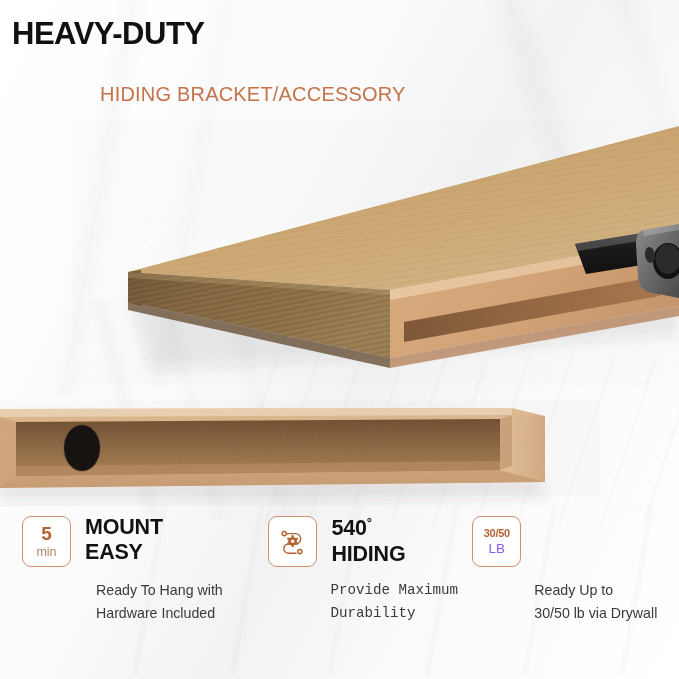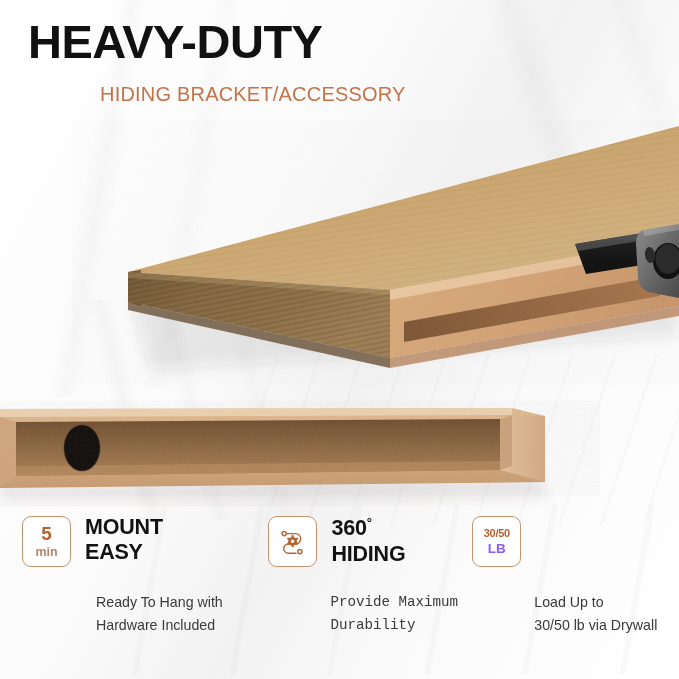--- a/index.html
+++ b/index.html
@@ -49,22 +49,22 @@
     background:repeating-linear-gradient(100deg,
         rgba(0,0,0,0) 0px,rgba(0,0,0,0) 40px,
         rgba(0,0,0,.022) 42px,rgba(0,0,0,.022) 46px,
         rgba(0,0,0,0) 48px,rgba(0,0,0,0) 96px);
     opacity:.8;
   }
 
   
   .header{position:absolute;left:0;top:0;width:679px;z-index:9;}
   .title{
-    position:absolute;left:28px;top:18px;
-    font-size:47px;font-weight:bold;letter-spacing:-.5px;
+    position:absolute;left:12px;top:18px;
+    font-size:31px;font-weight:bold;letter-spacing:-.5px;
     color:#111111;line-height:1;white-space:nowrap;
   }
   .subtitle{
     position:absolute;left:100px;top:84px;
     font-size:20px;font-weight:400;letter-spacing:.2px;
     color:#c4734a;line-height:1;white-space:nowrap;
   }
 
   
   .hero{position:absolute;left:0;top:120px;width:679px;height:265px;z-index:5;}
@@ -94,36 +94,36 @@
   .frow{display:flex;align-items:flex-start;gap:14px;}
   .badge{
     width:47px;height:49px;flex:0 0 auto;
     border:1.3px solid #c8926f;border-radius:9px;
     background:#ffffff;
     display:flex;flex-direction:column;align-items:center;justify-content:center;
     line-height:1;
   }
   .badge-top{font-size:19px;font-weight:bold;color:#b4622f;letter-spacing:-.3px;}
   .badge-top.small{font-size:11px;}
-  .badge-sub{font-size:12.5px;color:#b08866;margin-top:3px;font-weight:700;}
+  .badge-sub{font-size:12.5px;color:#b08866;margin-top:3px;font-weight:400;}
   .badge-sub.cap{font-size:13.5px;color:#8b5cf6;}
 
   .icon-box{
     width:47px;height:49px;flex:0 0 auto;
     border:1.3px solid #c8926f;border-radius:9px;background:#ffffff;
     display:flex;align-items:center;justify-content:center;
   }
 
   .ftitle{
     font-size:21.5px;font-weight:bold;color:#121212;
     line-height:1.18;letter-spacing:-.2px;margin-top:-1px;
   }
   .ftitle .deg{font-size:13px;vertical-align:super;font-weight:bold;}
   .fdesc{
-    margin-top:24px;
+    margin-top:12px;
     font-size:14.2px;color:#3a3a3a;line-height:1.62;font-weight:400;
   }
   .f1 .fdesc{margin-left:74px;}
   .f2 .fdesc{margin-left:62px;font-family:Liberation Mono, monospace;}
   .f3 .fdesc{margin-left:62px;}
   .f1 .ftitle{margin-left:0;}
   .nowrap{white-space:nowrap;}
 </style>
 </head>
 <body>
@@ -336,37 +336,37 @@
                   <rect x="-1.1" y="-6.1" width="2.2" height="3" rx="1" transform="rotate(180)"></rect>
                   <rect x="-1.1" y="-6.1" width="2.2" height="3" rx="1" transform="rotate(240)"></rect>
                   <rect x="-1.1" y="-6.1" width="2.2" height="3" rx="1" transform="rotate(300)"></rect>
                 </g>
               </g>
               <circle r="1.7" fill="#ffffff"></circle>
             </g>
           </svg>
         </div>
         <div class="ftitle">
-          <div><span>360</span><span class="deg">°</span></div>
+          <div><span>540</span><span class="deg">°</span></div>
           <div>HIDING</div>
         </div>
       </div>
       <div class="fdesc">
         <div class="nowrap">Provide Maximum</div>
         <div class="nowrap">Durability</div>
       </div>
     </div>
 
     <div class="feature f3">
       <div class="frow">
         <div class="badge">
           <span class="badge-top small">30/50</span>
           <span class="badge-sub cap">LB</span>
         </div>
       </div>
       <div class="fdesc">
-        <div class="nowrap">Load Up to</div>
+        <div class="nowrap">Ready Up to</div>
         <div class="nowrap">30/50 lb via Drywall</div>
       </div>
     </div>
 
   </div>
 </div>
 
 </body></html>

